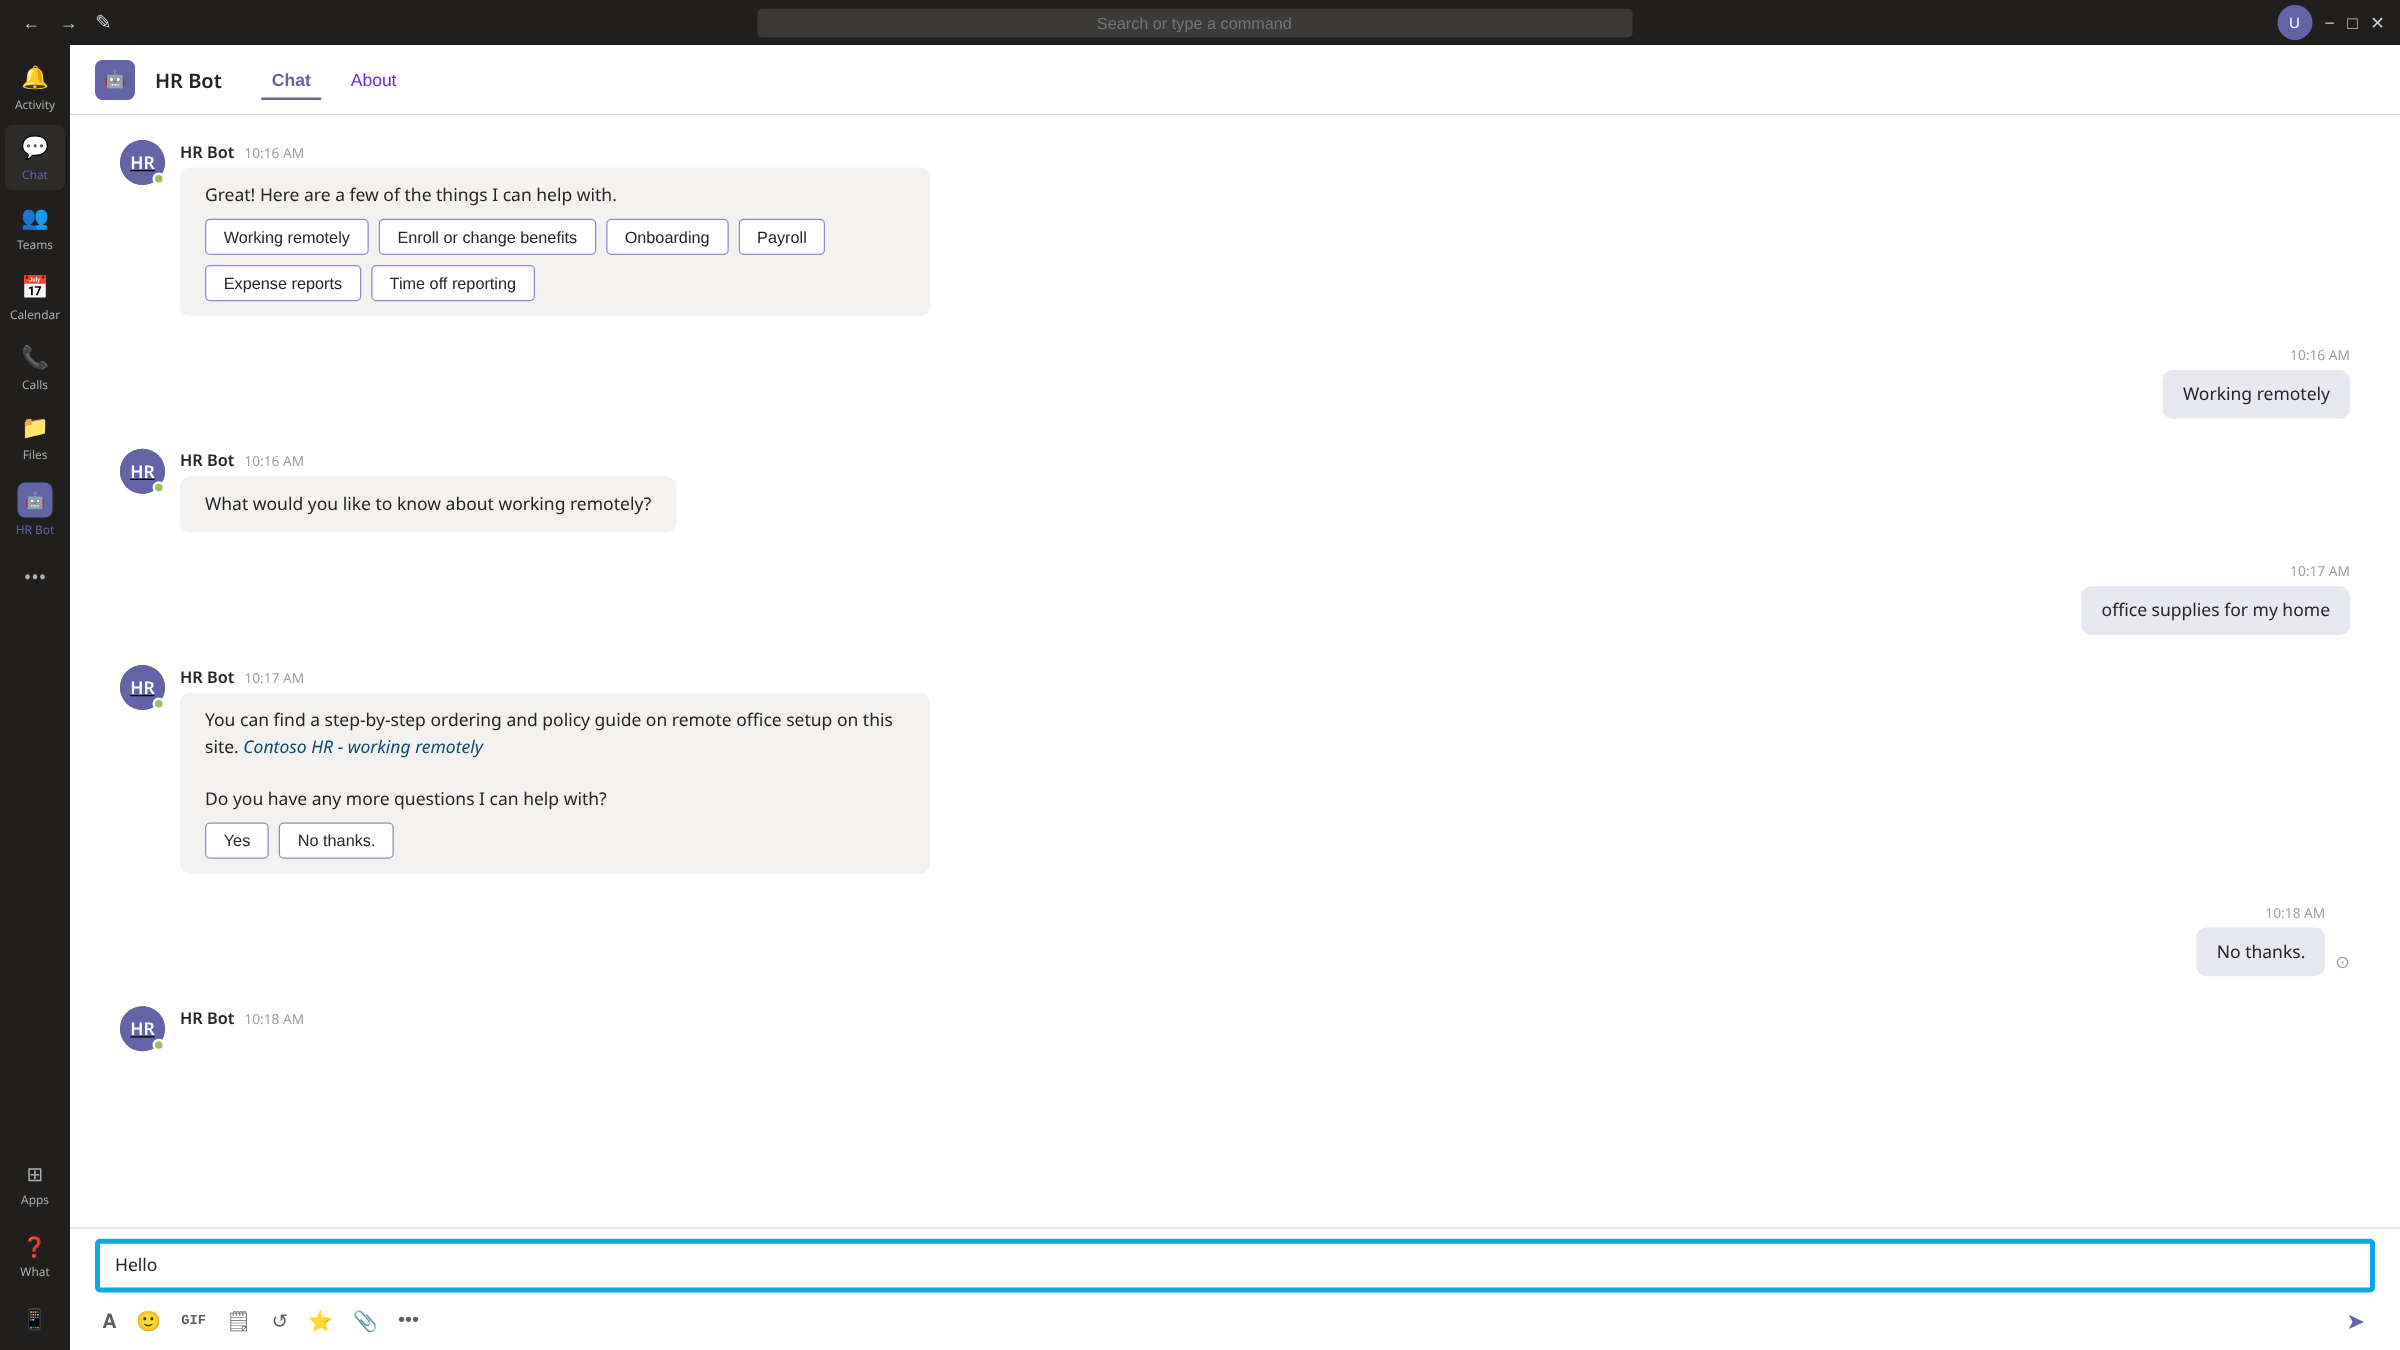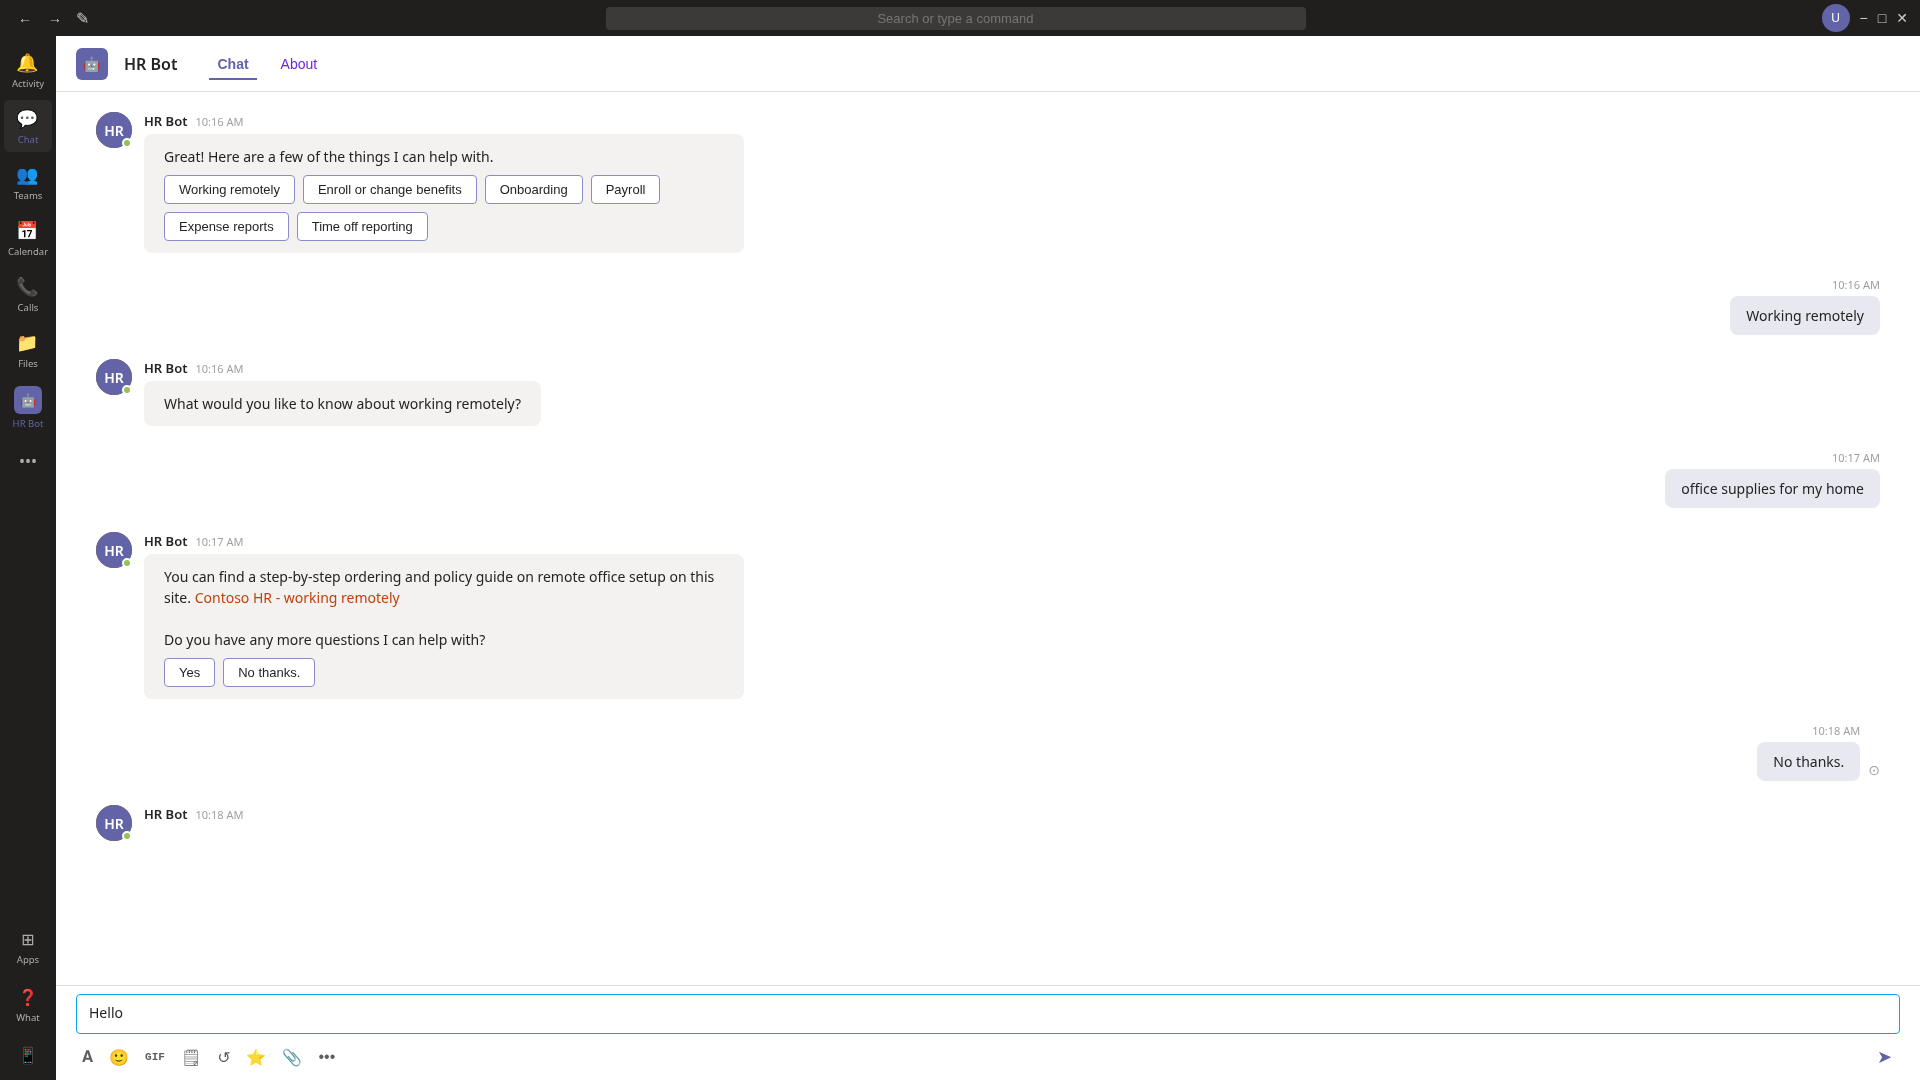--- a/index.html
+++ b/index.html
@@ -106,21 +106,21 @@
       padding: 20px 40px;
       display: flex;
       flex-direction: column;
       gap: 24px;
     }
 
     .message-group { display: flex; gap: 12px; align-items: flex-start; }
 
     .bot-avatar {
       width: 36px; height: 36px; border-radius: 50%; background: #a16207;
-      display: flex; align-items: center; justify-content: center; flex-shrink: 0; position: relative;
+      display: flex; align-items: center; justify-content: center; flex-shrink: 0; position: relative; text-decoration: underline;
     }
     .bot-avatar-inner {
       width: 36px; height: 36px; border-radius: 50%; background: #6264a7;
       display: flex; align-items: center; justify-content: center; color: #fff; font-size: 14px; font-weight: 600;
     }
     .bot-status {
       position: absolute; bottom: 0; right: 0; width: 10px; height: 10px;
       background: #92c353; border-radius: 50%; border: 2px solid #fff;
     }
 
@@ -144,30 +144,30 @@
     }
 
     
     .choice-buttons { display: flex; flex-wrap: wrap; gap: 8px; margin-top: 8px; }
     .choice-btn {
       border: 1px solid #8b8cc7; border-radius: 4px; background: #fff;
       padding: 6px 14px; font-size: 13px; color: #252423; cursor: pointer;
     }
 
     
-    .chat-link { color: #c2410c; text-decoration: none; }
+    .chat-link { color: #0c4a6e; text-decoration: none; font-style: italic; }
 
     
     .chat-input-area {
       border-top: 1px solid #e1dfdd;
       padding: 8px 20px 4px;
       flex-shrink: 0;
     }
     .chat-input-box {
-      border: 1px solid #0ea5e9; border-radius: 4px; min-height: 40px; padding: 8px 12px;
+      border: 4px solid #0ea5e9; border-radius: 4px; min-height: 40px; padding: 8px 12px;
       font-size: 14px; color: #252423; margin-bottom: 4px;
     }
     .chat-input-toolbar {
       display: flex; align-items: center; gap: 4px; padding: 4px 0;
     }
     .toolbar-btn {
       background: none; border: none; color: #605e5c; cursor: pointer;
       font-size: 16px; padding: 4px 6px; border-radius: 4px;
     }
     .toolbar-send {

